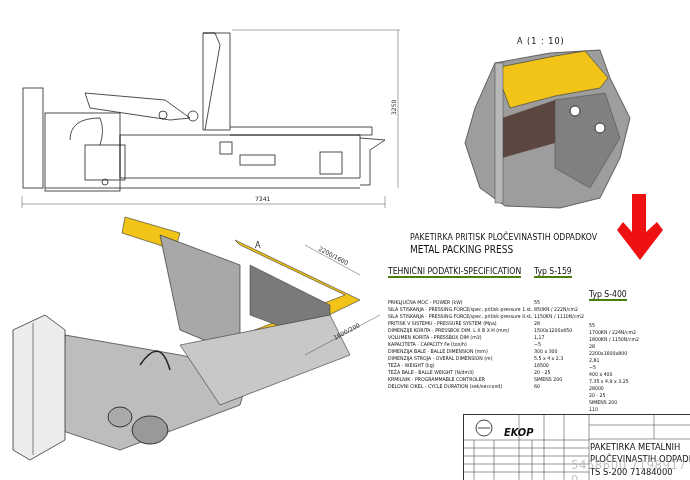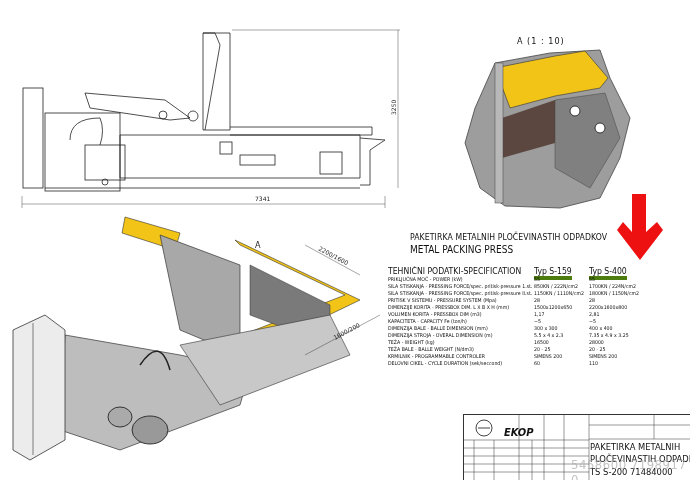--- a/index.html
+++ b/index.html
@@ -3,25 +3,25 @@
 <meta charset="utf-8">
 <style>
   html,body{margin:0;padding:0;background:#fff;}
   body{width:690px;height:480px;position:relative;overflow:hidden;font-family:"DejaVu Sans Condensed","DejaVu Sans",sans-serif;color:#111;}
   .abs{position:absolute;}
   svg{display:block;}
   .title1{left:410px;top:232px;font-size:8.6px;letter-spacing:0.1px;}
   .title2{left:410px;top:244px;font-size:10px;}
   .spec-table{left:388px;top:266px;width:290px;font-size:5.2px;line-height:7px;}
   .spec-head{display:flex;font-size:8.6px;line-height:10px;}
-  .spec-head span{border-bottom:4px solid #4d7c0f;text-align:right;}
+  .spec-head span{border-bottom:2px solid #4d7c0f;text-align:right;}
   .spec-row{display:flex;height:7px;}
   .c1{width:146px;white-space:nowrap;overflow:hidden;}
   .c2{width:55px;white-space:nowrap;}
-  .c3{width:70px;white-space:nowrap;}
+  .c3{width:70px;white-space:nowrap;margin-top:23px;}
   .tb{position:absolute;left:463px;top:414px;width:227px;height:66px;border-top:1px solid #333;border-left:1px solid #333;padding-left:7px;}
   .tb-title{position:absolute;left:126px;top:26px;font-size:9.3px;line-height:12px;white-space:nowrap;}
   .tb-code{position:absolute;left:126px;top:51px;font-size:9.3px;white-space:nowrap;}
   .wm{position:absolute;left:571px;top:457px;font-size:13px;color:#aaa;opacity:.7;letter-spacing:0.5px;}
   .dim{font-size:6px;fill:#222;font-family:"DejaVu Sans",sans-serif;}
   .detail-label{left:517px;top:36px;font-size:9px;letter-spacing:1px;}
   .ekop{position:absolute;left:40px;top:11px;font-size:11px;font-weight:bold;font-style:italic;}
 </style>
 </head>
 <body>
@@ -86,21 +86,21 @@
   <path d="M140 160 Q160 130 170 165" fill="none" stroke="#222" stroke-width="1.5"></path>
   <g stroke="#222" stroke-width="0.4">
     <line x1="305" y1="40" x2="360" y2="70"></line>
     <line x1="305" y1="150" x2="380" y2="110"></line>
   </g>
   <text class="dim" x="0" y="0" transform="translate(318,45) rotate(28)">2200/1600</text>
   <text class="dim" x="0" y="0" transform="translate(335,135) rotate(-28)">1600/200</text>
   <text x="255" y="43" font-size="9" fill="#222">A</text>
 </svg>
 
-<div class="abs title1">PAKETIRKA METALNIH PLOČEVINASTIH ODPADKOV</div>
+<div class="abs title1">PAKETIRKA PRITISK PLOČEVINASTIH ODPADKOV</div>
 <div class="abs title2">METAL PACKING PRESS</div>
 
 <div class="abs spec-table">
   <div class="spec-head">
     <div class="c1"><span>TEHNIČNI PODATKI-SPECIFICATION</span></div>
     <div class="c2"><span>Typ S-159</span></div>
     <div class="c3"><span>Typ S-400</span></div>
   </div>
   <div class="spec-row">
       <div class="c1">PRIKLJUČNA MOČ - POWER (kW)</div>

